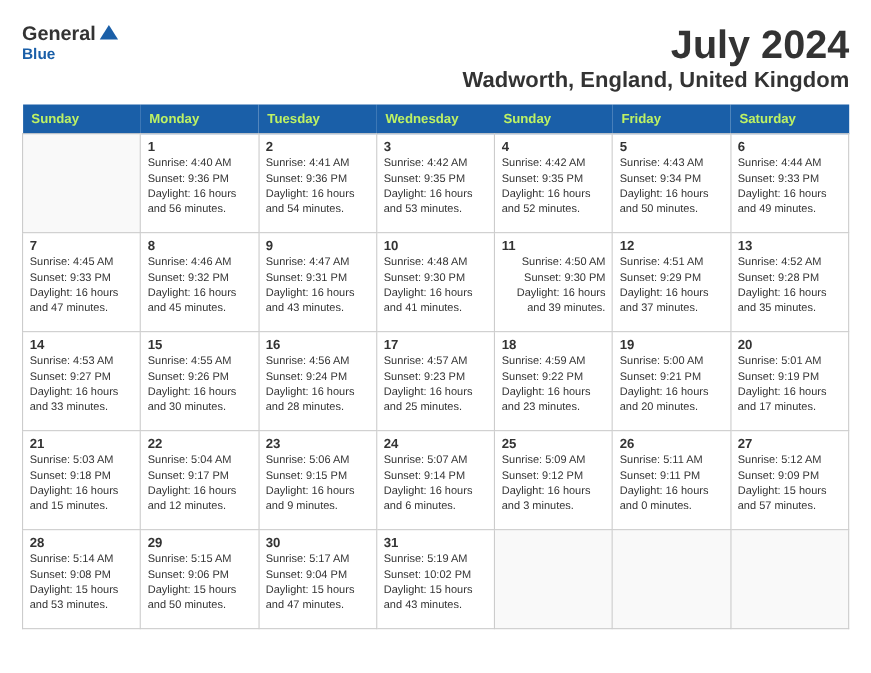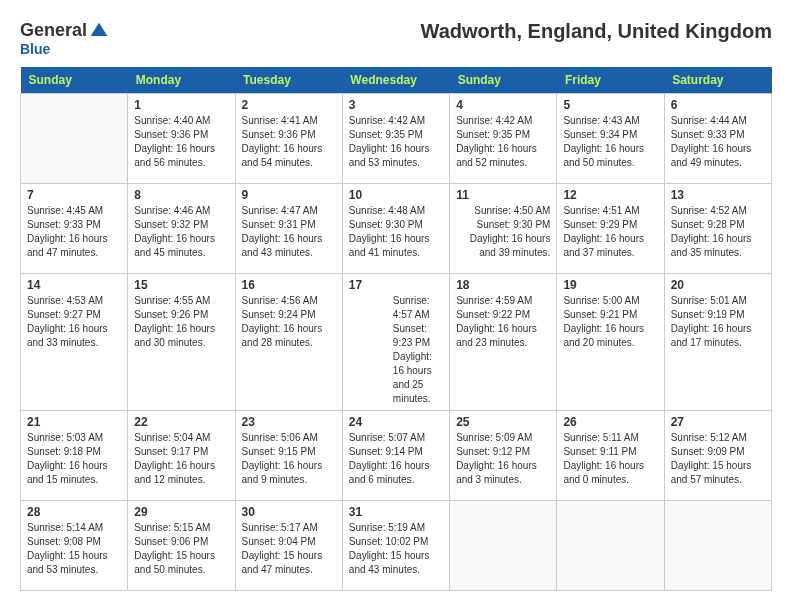--- a/index.html
+++ b/index.html
@@ -99,20 +99,21 @@
   <div class="logo">
     <div class="logo-text">
       <span class="logo-general">General</span>
       <svg class="logo-icon" viewBox="0 0 24 24">
         <polygon points="12,2 22,18 2,18" fill="#1a5fa8"></polygon>
       </svg>
     </div>
     <span class="logo-blue">Blue</span>
   </div>
   <div class="title-block">
+    <div class="month-title">July 2024</div>
     <div class="location-title">Wadworth, England, United Kingdom</div>
   </div>
 </div>
 
 <table class="calendar-table">
   <thead>
     <tr>
     <th>Sunday</th>
         <th>Monday</th>
         <th>Tuesday</th>
@@ -236,21 +237,21 @@
         </td>
         <td>
           <span class="day-number">16</span>
           <div class="day-info" style="white-space: pre-line;">Sunrise: 4:56 AM
 Sunset: 9:24 PM
 Daylight: 16 hours
 and 28 minutes.</div>
         </td>
         <td>
           <span class="day-number">17</span>
-          <div class="day-info" style="white-space: pre-line; margin-left: 44px;">Sunrise: 4:57 AM
+          <div class="day-info" style="white-space: pre-line;">Sunrise: 4:57 AM
 Sunset: 9:23 PM
 Daylight: 16 hours
 and 25 minutes.</div>
         </td>
         <td>
           <span class="day-number">18</span>
           <div class="day-info" style="white-space: pre-line;">Sunrise: 4:59 AM
 Sunset: 9:22 PM
 Daylight: 16 hours
 and 23 minutes.</div>

